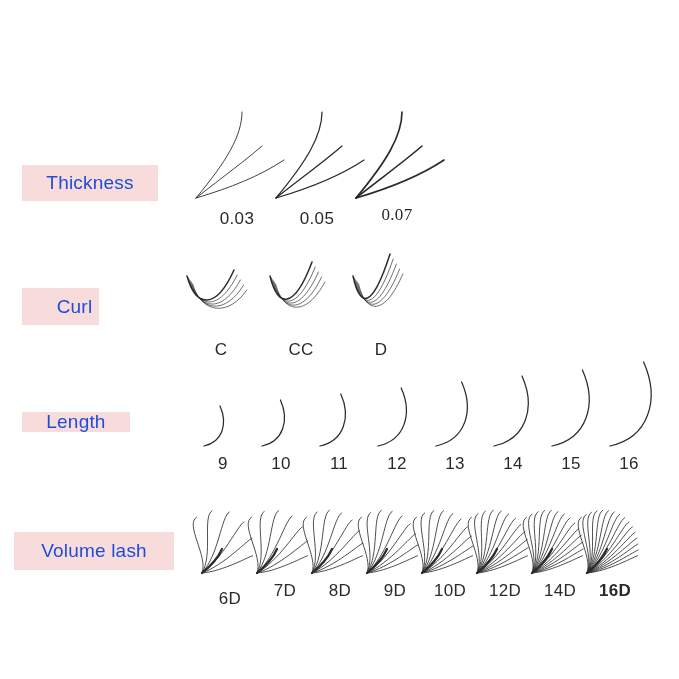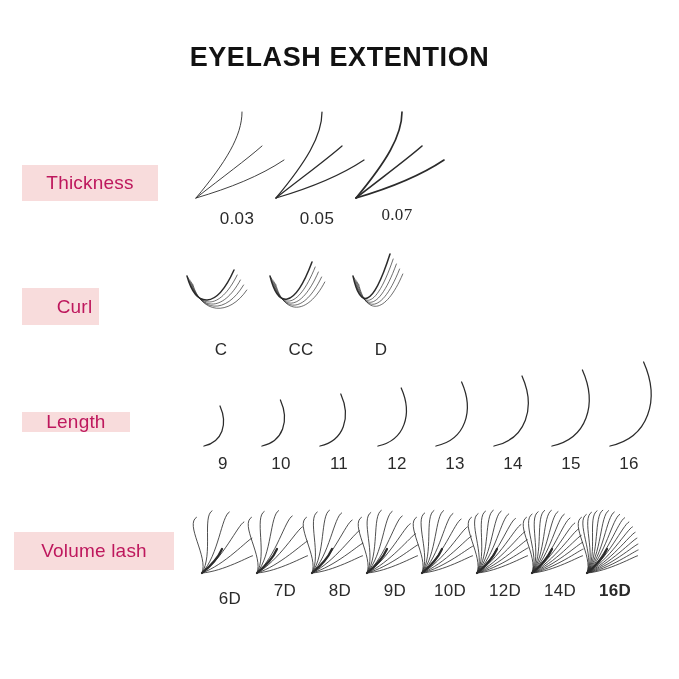--- a/index.html
+++ b/index.html
@@ -33,21 +33,21 @@
     font-family: "Liberation Sans", sans-serif;
   }
 
   
   .cat-chip {
     position: absolute;
     display: flex;
     align-items: center;
     justify-content: center;
     background: #f8dcdc;
-    color: #be185d;
+    color: #1d4ed8;
     font-size: 19px;
     font-family: "Liberation Sans", sans-serif;
     letter-spacing: 0.2px;
     white-space: nowrap;
     box-sizing: border-box;
   }
 
   
   .row {
     position: absolute;
@@ -82,21 +82,20 @@
     fill: none;
     stroke: #2b2b2b;
     stroke-linecap: round;
   }
 </style>
 </head>
 <body>
 
 <div id="page">
 
-  <div id="chart-title">EYELASH EXTENTION</div>
 
   <div class="row" style="top:110px;height:130px;">
     <div class="cat-chip" style="left:22px; top:55px; width:136px; height:36px;">
       <span>Thickness</span>
     </div>
     <div class="specimens" id="thickness-specimens">
         <div class="specimen" style="left: 188px;">
           <svg width="98" height="95" viewBox="0 0 98 95">
             <path d="M8,88 C 38,52 54,26 54,2" class="lash-stroke" stroke-width="0.9" stroke="#2b2b2b"></path>
             <path d="M8,88 C 36,66 58,50 74,36" class="lash-stroke" stroke-width="0.9" stroke="#2b2b2b"></path>

